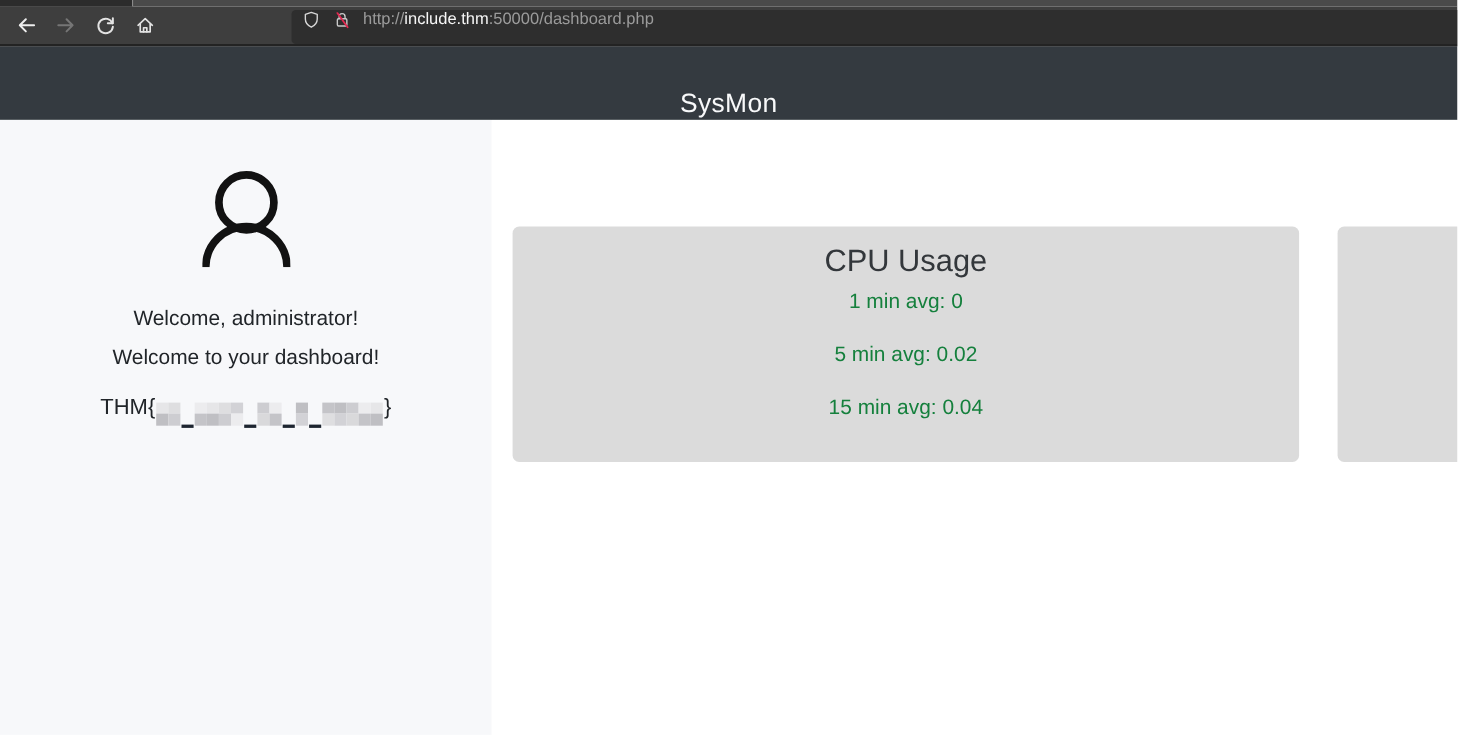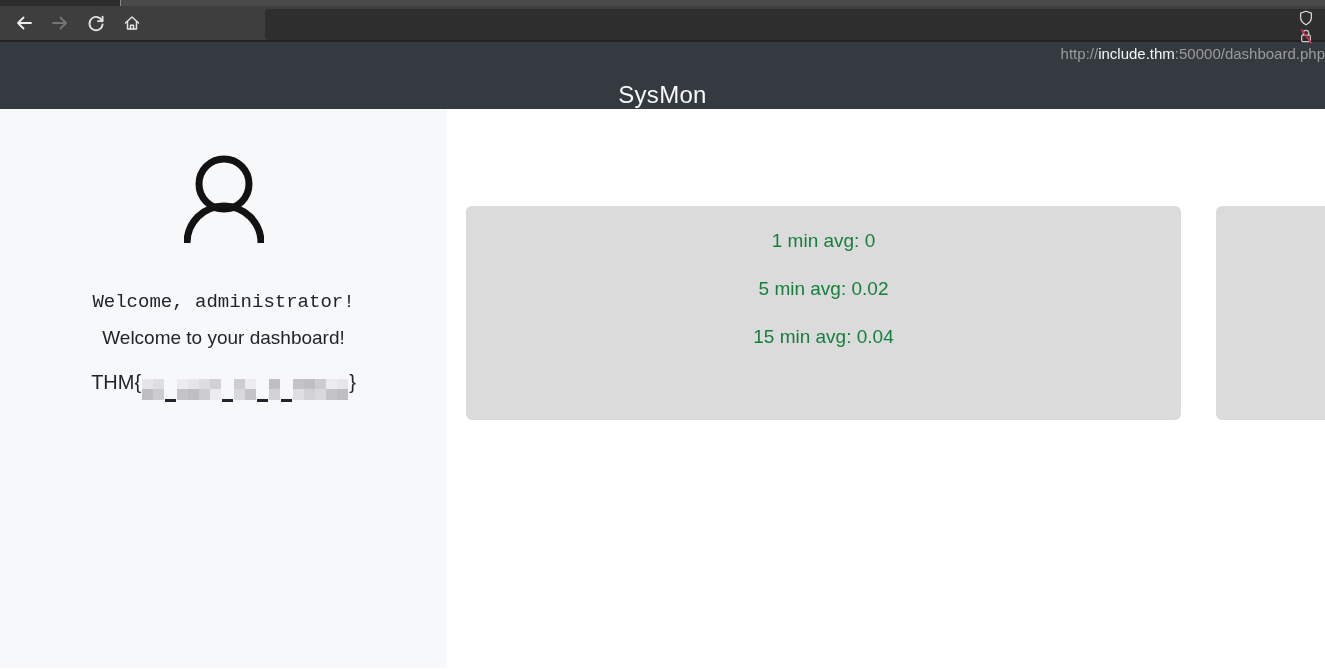--- a/index.html
+++ b/index.html
@@ -11,35 +11,35 @@
   .tabstrip .active-tab-edge { position:absolute; left:0; top:0; width:120px; height:6px; background:#2c2c2c; }
   .tabstrip .tab-divider { position:absolute; left:120px; top:0; width:1px; height:6px; background:#8a8a8a; }
 
   .toolbar { height:36px; background:#3e3e3e; border-bottom:2px solid #232323;
              display:flex; align-items:center; padding-left:8px; position:relative; }
   .nav-btn { width:32px; height:30px; display:flex; align-items:center; justify-content:center;
              background:transparent; border:none; cursor:pointer; margin-right:4px; }
   .nav-btn svg { display:block; }
 
   .urlbar { position:absolute; left:265px; right:0; top:3px; height:31px; background:#2e2e2e;
-            border-radius:4px 0 0 4px; display:flex; align-items:flex-end; padding-left:9px;flex-direction:column; }
+            border-radius:4px 0 0 4px; display:flex; align-items:flex-start; padding-left:9px; }
   .urlbar .perm-icon { margin-right:10px; display:flex; align-items:center; }
   .url-text { font-size:15px; color:#9b9b9b; white-space:nowrap; }
   .url-text .host { color:#f6f6f6; }
 
   
   .page-header { height:67px; background:#343a40; display:flex; align-items:flex-end; justify-content:center; }
   .page-title { color:#f8f9fa; font-size:24px; font-weight:400; letter-spacing:.3px; }
 
   .content { display:flex; height:559px; }
 
   .sidebar { width:447px; background:#f7f8fa; display:flex; flex-direction:column; align-items:center; padding-top:42px; }
   .user-icon { display:block; }
   .welcome-line { font-size:19px; color:#212529; text-align:center; }
-  .welcome-user { margin-top:48px;font-family:Liberation Mono, monospace; }
+  .welcome-user { margin-top:36px; }
   .welcome-dash { margin-top:14px; }
 
   .flag-line { margin-top:22px; display:flex; align-items:baseline; font-size:20px; color:#212529;text-align:center; }
   .flag-mosaic { display:inline-flex; align-items:flex-end; height:21px; margin:0 1px; }
   .flag-seg { display:flex; flex-wrap:wrap; height:21px; }
   .flag-seg i { display:block; width:11px; height:10.5px; }
   .flag-underscore { display:block; width:11px; height:2.5px; background:#1d2530; margin:0 1px -2px 1px; }
 
   .main { flex:1; background:#ffffff; position:relative; overflow:hidden; }
   .cards-row { position:absolute; top:97px; left:19px; display:flex; gap:35px; }
@@ -169,20 +169,21 @@
             <i style="background: rgb(191, 191, 195);"></i>
           </span>
         </span>
         <span>}</span>
     </div>
   </div>
 
   <div class="main">
     <div class="cards-row">
       <div class="card cpu">
+        <div class="card-title">CPU Usage</div>
         <p class="card-stat s0">1 min avg: 0</p>
         <p class="card-stat s1">5 min avg: 0.02</p>
         <p class="card-stat s2">15 min avg: 0.04</p>
       </div>
       <div class="card partial"></div>
     </div>
   </div>
 </div>
 
 </body></html>

